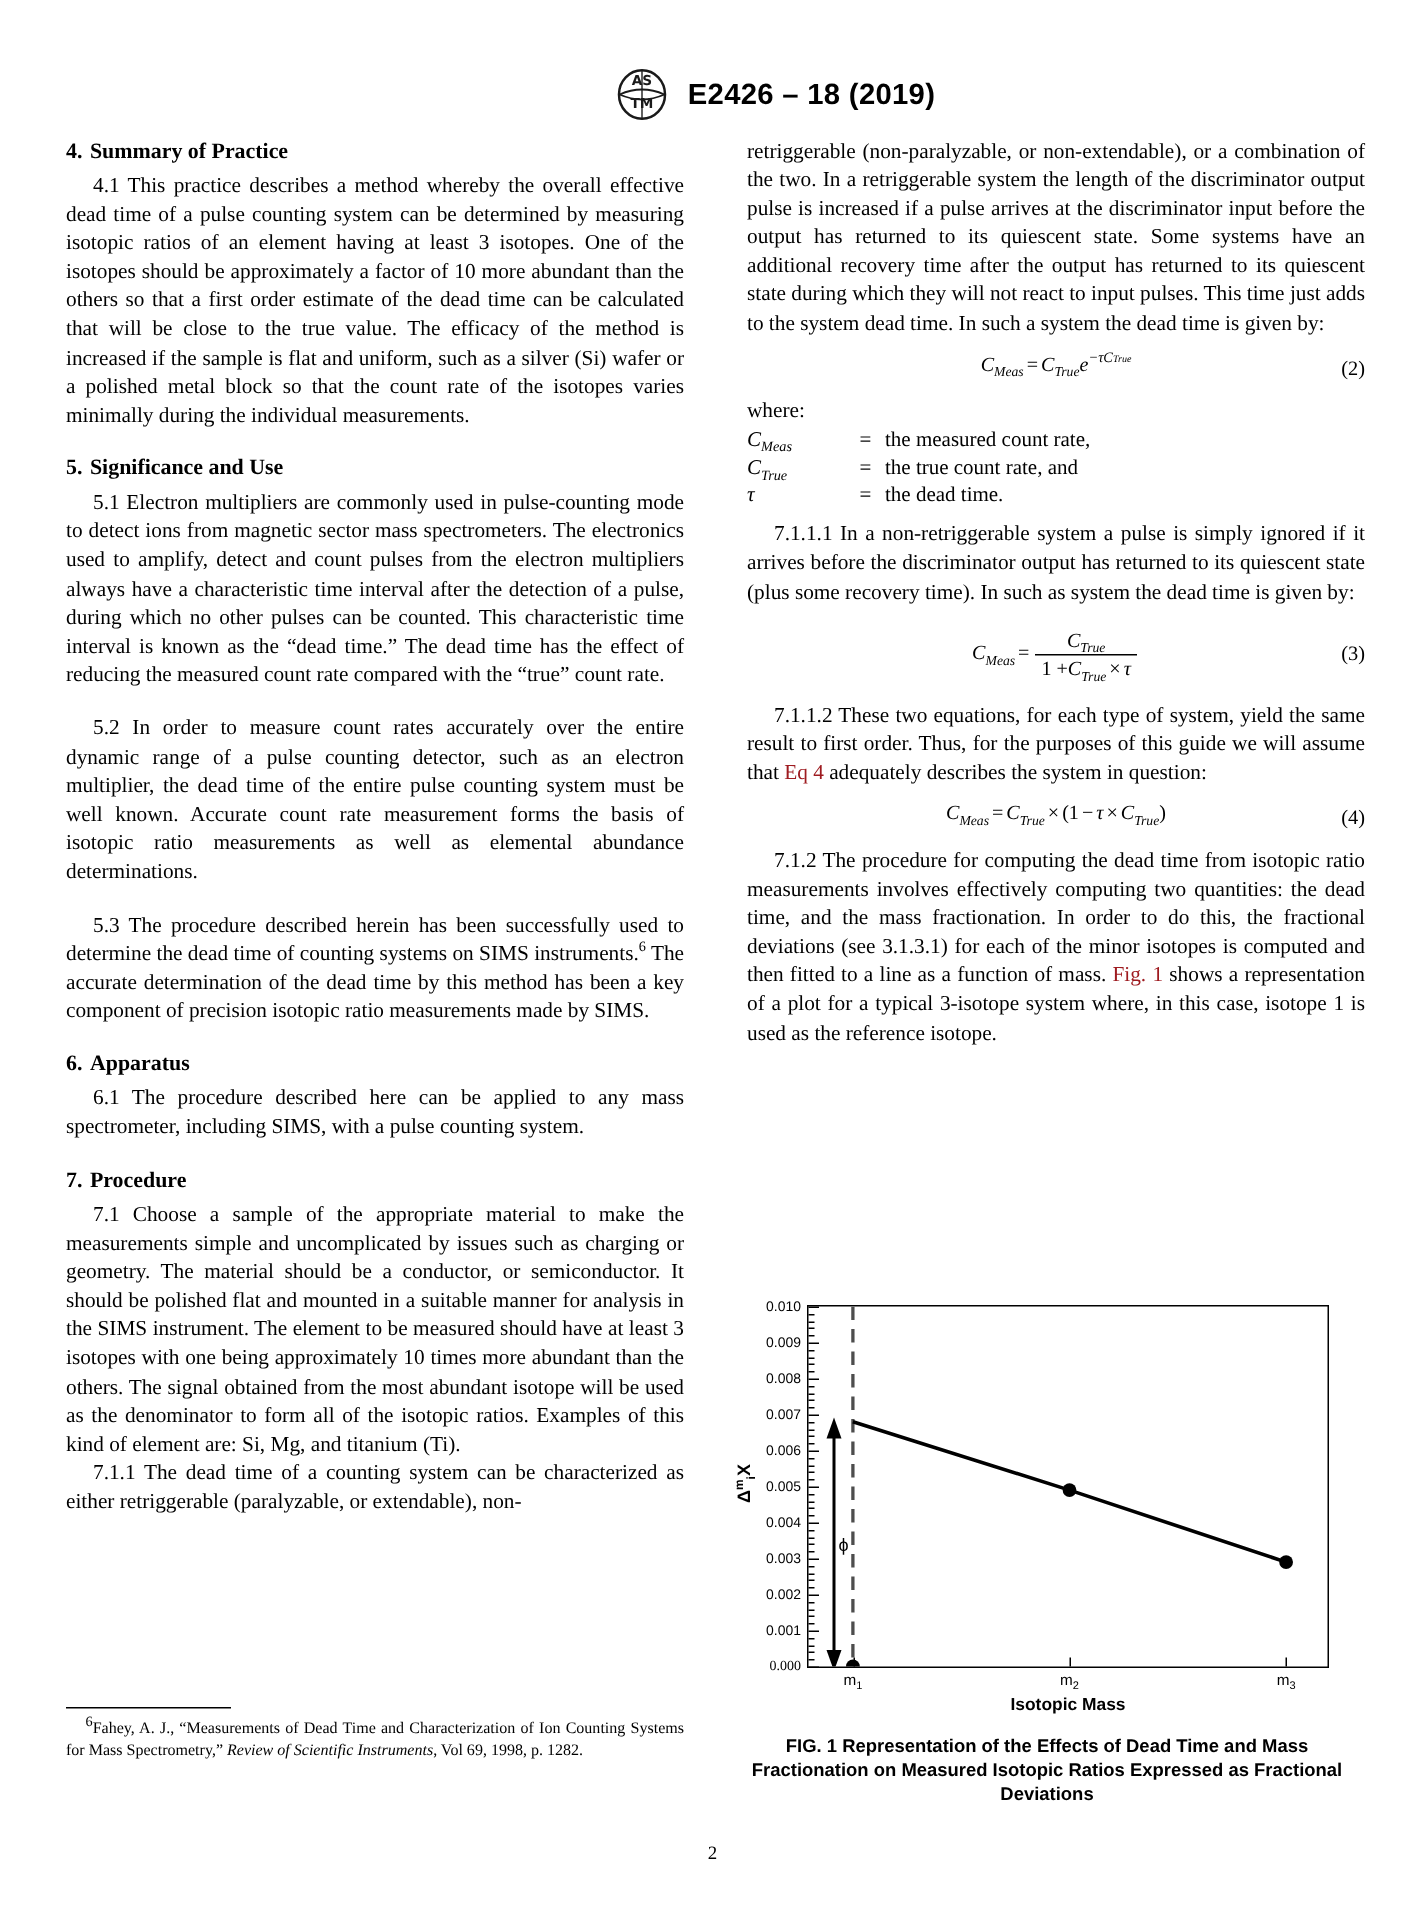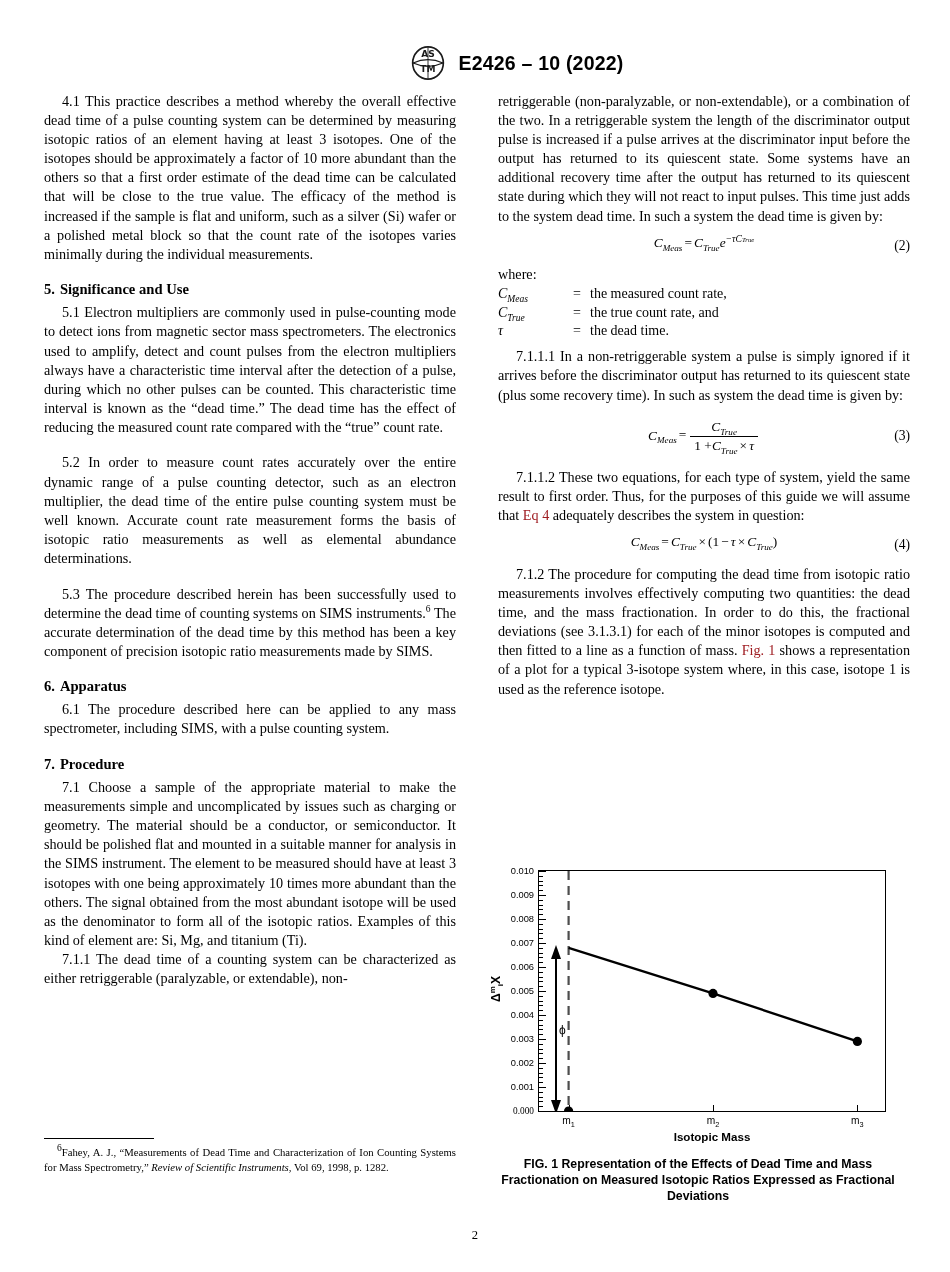--- a/index.html
+++ b/index.html
@@ -270,27 +270,30 @@
       <ellipse cx="50" cy="41" rx="37" ry="39" fill="none" stroke="#1a1a1a" stroke-width="4"></ellipse>
       <path d="M14 41 q36 -16 72 0" fill="none" stroke="#1a1a1a" stroke-width="3"></path>
       <path d="M14 41 q36 16 72 0" fill="none" stroke="#1a1a1a" stroke-width="3"></path>
       <g fill="#1a1a1a" font-family="DejaVu Sans, sans-serif" font-weight="bold" font-size="22" text-anchor="middle">
         <text x="50" y="26">AS</text>
         <text x="50" y="62">TM</text>
       </g>
       <path d="M50 3 L50 79" stroke="#1a1a1a" stroke-width="2.2" fill="none"></path>
     </svg>
   </span>
-  <span class="doc-designation">E2426 – 10 (2022)</span>
+  <span class="doc-designation">E2426 – 18 (2019)</span>
 </div>
 
 <div class="columns">
 
   <div class="col">
 
+    <h3 class="sec-head">
+      <span class="num">4.</span><span>Summary of Practice</span>
+    </h3>
     <p class="body">4.1 This practice describes a method whereby the overall effective dead time of a pulse counting system can be determined by measuring isotopic ratios of an element having at least 3 isotopes. One of the isotopes should be approximately a factor of 10 more abundant than the others so that a first order estimate of the dead time can be calculated that will be close to the true value. The efficacy of the method is increased if the sample is flat and uniform, such as a silver (Si) wafer or a polished metal block so that the count rate of the isotopes varies minimally during the individual measurements.</p>
 
     <div class="spacer-sm"></div>
 
     <h3 class="sec-head">
       <span class="num">5.</span><span>Significance and Use</span>
     </h3>
     <p class="body">5.1 Electron multipliers are commonly used in pulse-counting mode to detect ions from magnetic sector mass spectrometers. The electronics used to amplify, detect and count pulses from the electron multipliers always have a characteristic time interval after the detection of a pulse, during which no other pulses can be counted. This characteristic time interval is known as the “dead time.” The dead time has the effect of reducing the measured count rate compared with the “true” count rate.</p>
 
     <div class="spacer-sm"></div>

